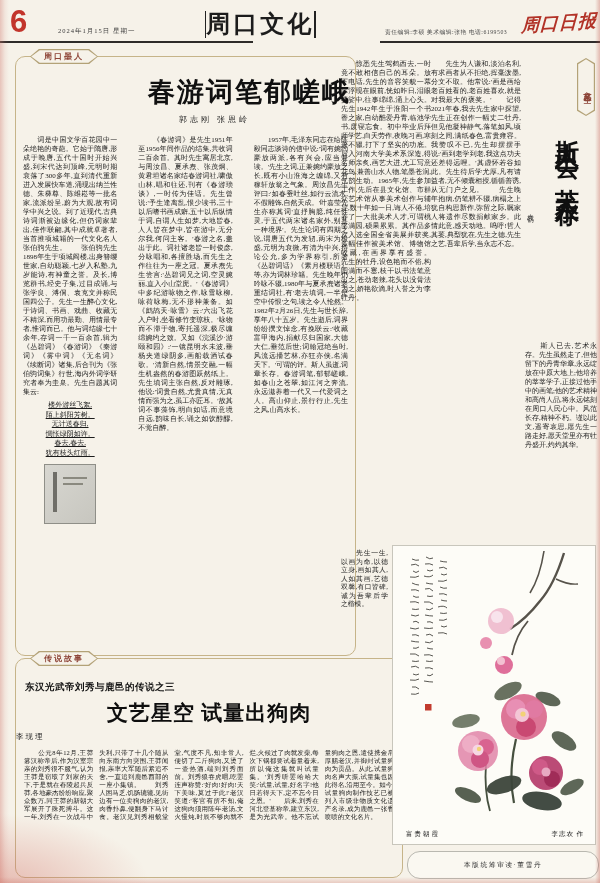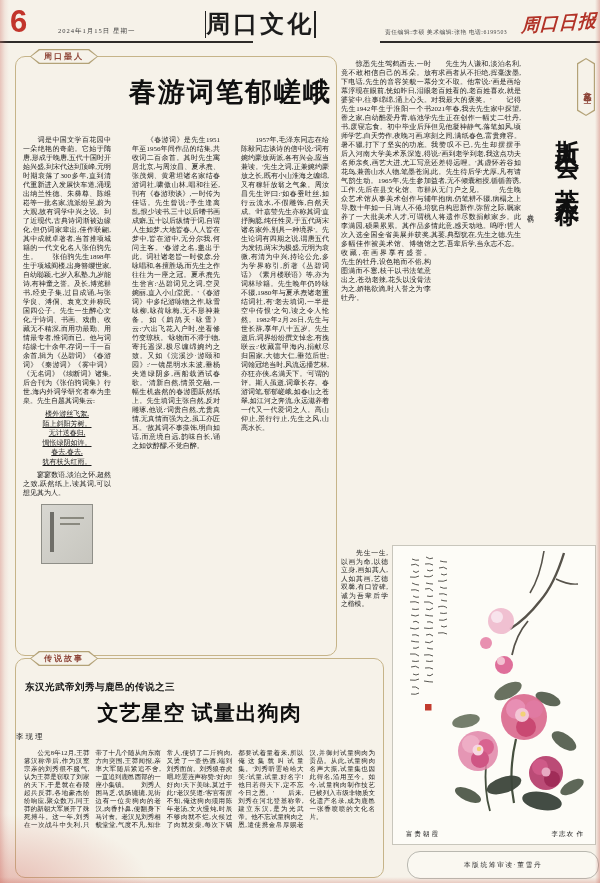--- a/index.html
+++ b/index.html
@@ -12,21 +12,21 @@
   .rule{position:absolute;top:41px;height:2px;background:#2e2c2a;}
   .rule.l{left:0;width:253px;} .rule.r{left:380px;width:220px;}
   .secwrap{position:absolute;left:205px;top:8px;width:140px;display:flex;align-items:center;
            justify-content:flex-start;}
   .secbar{width:1.3px;height:27px;background:#222;}
   .sectitle{font-size:24px;font-weight:900;letter-spacing:3px;white-space:nowrap;}
   .credits{position:absolute;left:385px;top:28px;font-size:5.8px;color:#4a4a4a;letter-spacing:.5px;}
   .masthead{position:absolute;left:521px;top:11px;font-size:18px;font-weight:900;color:#b23227;
             font-style:italic;transform:rotate(-4deg) skewX(-6deg);letter-spacing:1px;white-space:nowrap;}
   
-  .obox{position:absolute;border:1.3px solid #c6b489;border-radius:10px;}
+  .obox{position:absolute;border:1.3px solid #c6b489;border-radius:10px;padding-left:19px;}
   
   .badge{position:absolute;width:68px;height:15px;}
   .badge .bg,.badge .fg{position:absolute;clip-path:polygon(0 50%,13% 0,87% 0,100% 50%,87% 100%,13% 100%);}
   .badge .bg{inset:0;background:#b3a277;}
   .badge .fg{inset:1.2px;background:#f6f2e9;display:flex;align-items:center;justify-content:center;
              font-size:8px;font-weight:700;color:#8d4437;letter-spacing:2px;white-space:nowrap;}
   .vbadge{position:absolute;width:18px;height:58px;}
   .vbadge .bg,.vbadge .fg{position:absolute;clip-path:polygon(50% 0,100% 9%,100% 91%,50% 100%,0 91%,0 9%);}
   .vbadge .bg{inset:0;background:#b3a277;}
   .vbadge .fg{inset:1.2px;background:#f6f2e9;display:flex;align-items:center;justify-content:center;
@@ -96,32 +96,32 @@
   <div class="masthead">周口日报</div>
   <div class="rule l"></div>
   <div class="rule r"></div>
 
   <div class="obox" style="left:15px;top:56px;width:320px;height:598px;">
     <div class="badge" style="left:14px;top:-8px;">
       <div class="bg"></div>
       <div class="fg">周口墨人</div>
     </div>
     <div class="a1title">春游词笔郁嵯峨</div>
+    <div class="a1auth">郭志刚 张恩岭</div>
     <div class="a1cols">
       <div class="acol">
         <span>　　词是中国文学百花园中一朵绝艳的奇葩。它始于隋唐,形成于晚唐,五代十国时开始兴盛,到宋代达到顶峰,元明时期衰落了300多年,直到清代重新进入发展快车道,涌现出纳兰性德、朱彝尊、陈维崧等一批名家,流派纷呈,蔚为大观,故有词学中兴之说。到了近现代,古典诗词渐被边缘化,但仍词家辈出,佳作联翩,其中成就卓著者,当首推项城籍的一代文化名人张伯驹先生。　　张伯驹先生1898年生于项城阎楼,出身簪缨世家,自幼聪颖,七岁入私塾,九岁能诗,有神童之誉。及长,博览群书,经史子集,过目成诵,与张学良、溥侗、袁克文并称民国四公子。先生一生醉心文化,于诗词、书画、戏曲、收藏无不精深,而用功最勤、用情最专者,惟词而已。他与词结缘七十余年,存词一千一百余首,辑为《丛碧词》《春游词》《秦游词》《雾中词》《无名词》《续断词》诸集,后合刊为《张伯驹词集》行世,海内外词学研究者奉为圭臬。先生自题其词集云:</span>
         <span class="poem">
           <span>楼外游丝飞絮,</span>
           <span>陌上斜阳芳树。</span>
           <span>无计送春归,</span>
           <span>惆怅绿阴如许。</span>
           <span>春去,春去,</span>
           <span>犹有枝头红雨。</span>
         </span>
-        <span>　　寥寥数语,淡泊之怀,超然之致,跃然纸上,读其词,可以想见其为人。</span>
         <div class="bookcover">
           <div class="bc1"></div>
           <div class="bc2"></div>
           <div class="bc3"></div>
         </div>
       </div>
       <div class="acol">　　《春游词》是先生1951年至1956年间作品的结集,共收词二百余首。其时先生寓居北京,与周汝昌、夏承焘、张茂炯、黄君坦诸名家结春游词社,啸傲山林,唱和往还,刊有《春游琐谈》,一时传为佳话。先生曾说:'予生逢离乱,恨少读书,三十以后嗜书画成癖,五十以后纵情于词,自谓人生如梦,大地皆春,人人皆在梦中,皆在游中,无分尔我,何问主客。'春游之名,盖出于此。词社诸老皆一时俊彦,分咏唱和,各擅胜场,而先生之作往往为一座之冠。夏承焘先生尝言:'丛碧词兄之词,空灵婉丽,直入小山堂庑。'《春游词》中多纪游咏物之作,咏雪咏柳,咏荷咏梅,无不形神兼备。如《鹧鸪天·咏雪》云:'六出飞花入户时,坐看修竹变琼枝。'咏物而不滞于物,寄托遥深,极尽缠绵婉约之致。又如《浣溪沙·游颐和园》:'一镜昆明水未波,垂杨夹道绿阴多,画船载酒试春歌。'清新自然,情景交融,一幅生机盎然的春游图跃然纸上。先生填词主张自然,反对雕琢,他说:'词贵自然,尤贵真情,无真情而强为之,虽工亦匠耳。'故其词不事藻饰,明白如话,而意境自远,韵味自长,诵之如饮醇醪,不觉自醉。</div>
       <div class="acol">　　1957年,毛泽东同志在给陈毅同志谈诗的信中说:'词有婉约豪放两派,各有兴会,应当兼读。'先生之词,正兼婉约豪放之长,既有小山淮海之缠绵,又有稼轩放翁之气象。周汝昌先生评曰:'如春蚕吐丝,如行云流水,不假雕饰,自然天成。'叶嘉莹先生亦称其词'直抒胸臆,纯任性灵,于五代两宋诸名家外,别具一种境界'。先生论词有四期之说,谓唐五代为发轫,两宋为极盛,元明为衰微,有清为中兴,持论公允,多为学界称引,所著《丛碧词话》《素月楼联语》等,亦为词林珍籍。先生晚年仍吟咏不辍,1980年与夏承焘诸老重结词社,有'老去填词,一半是空中传恨'之句,读之令人怆然。1982年2月26日,先生与世长辞,享年八十五岁。先生逝后,词界纷纷撰文悼念,有挽联云:'收藏富甲海内,捐献尽归国家,大德大仁,垂范后世;词翰冠绝当时,风流远播艺林,亦狂亦侠,名满天下。'可谓的评。斯人虽逝,词章长存。春游词笔,郁郁嵯峨,如春山之苍翠,如江河之奔流,永远滋养着一代又一代爱词之人。高山仰止,景行行止,先生之风,山高水长。</div>
     </div>
   </div>
@@ -131,20 +131,21 @@
     <div class="acol">　　先生为人谦和,淡泊名利,有求画者从不拒绝,挥毫泼墨,分文不取。他常说:'画是画给老百姓看的,老百姓喜欢,就是对我最大的褒奖。'　　记得2021年春,我去先生家中探望,先生正在创作一幅丈二牡丹,但见他凝神静气,落笔如风,顷刻之间,满纸春色,富贵雍容。我赞叹不已,先生却摆摆手说:'画到老学到老,我这点功夫还差得远哩。'其虚怀若谷如此。先生待后学尤厚,凡有请益者,无不倾囊相授,循循善诱,从无门户之见。　　先生晚年抱病,仍笔耕不辍,病榻之上犹自构思新作,弥留之际,嘱家人将遗作尽数捐献家乡。此情此意,感天动地。呜呼!哲人其萎,典型犹在,先生之德,先生之艺,吾辈后学,当永志不忘。</div>
   </div>
   <div class="a2narrow">　　先生一生,以画为命,以德立身,画如其人,人如其画,艺德双馨,有口皆碑,诚为吾辈后学之楷模。</div>
   <div class="a2strip">
     <div class="vbadge" style="right:3px;top:2px;">
       <div class="bg"></div>
       <div class="fg">文艺星空</div>
     </div>
     <div class="a2vtitle">斯人已去　艺术永存</div>
     <div class="a2vauth">袁钫</div>
+    <div class="a2body4">　　斯人已去,艺术永存。先生虽然走了,但他留下的丹青华章,永远绽放在中原大地上;他培养的莘莘学子,正接过他手中的画笔;他的艺术精神和高尚人品,将永远铭刻在周口人民心中。风范长存,精神不朽。谨以此文,遥寄哀思,愿先生一路走好,愿天堂里亦有牡丹盛开,灼灼其华。</div>
   </div>
 
   <div class="obox" style="left:15px;top:658px;width:367px;height:218px;">
     <div class="badge" style="left:14px;top:-8px;">
       <div class="bg"></div>
       <div class="fg">传说故事</div>
     </div>
     <div class="a3kicker">东汉光武帝刘秀与鹿邑的传说之三</div>
     <div class="a3title">文艺星空 试量出狗肉</div>
     <div class="a3auth">李现理</div>

